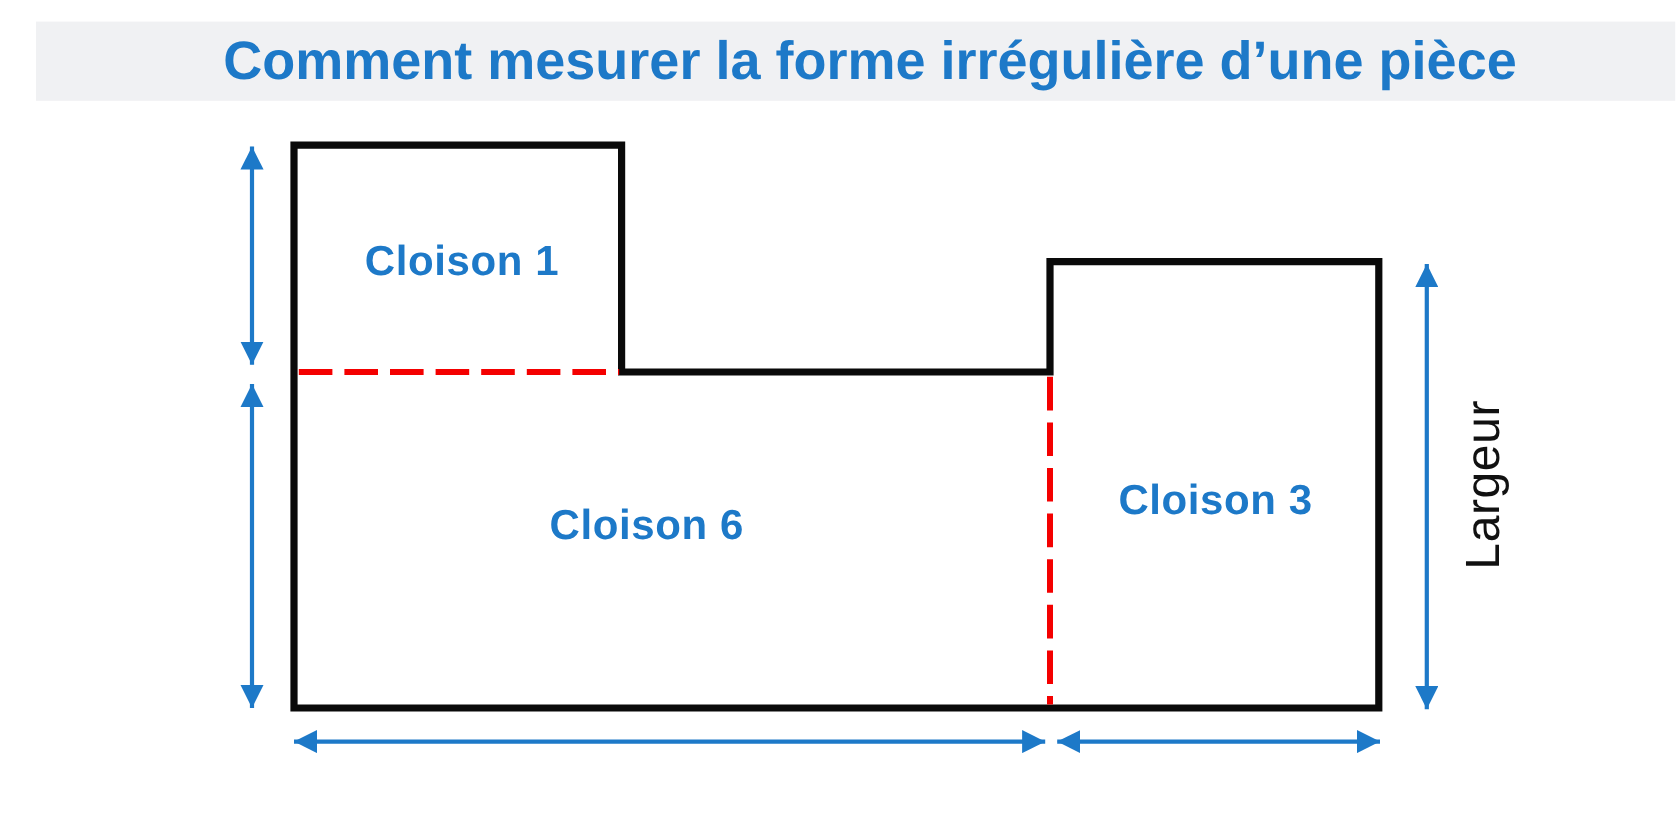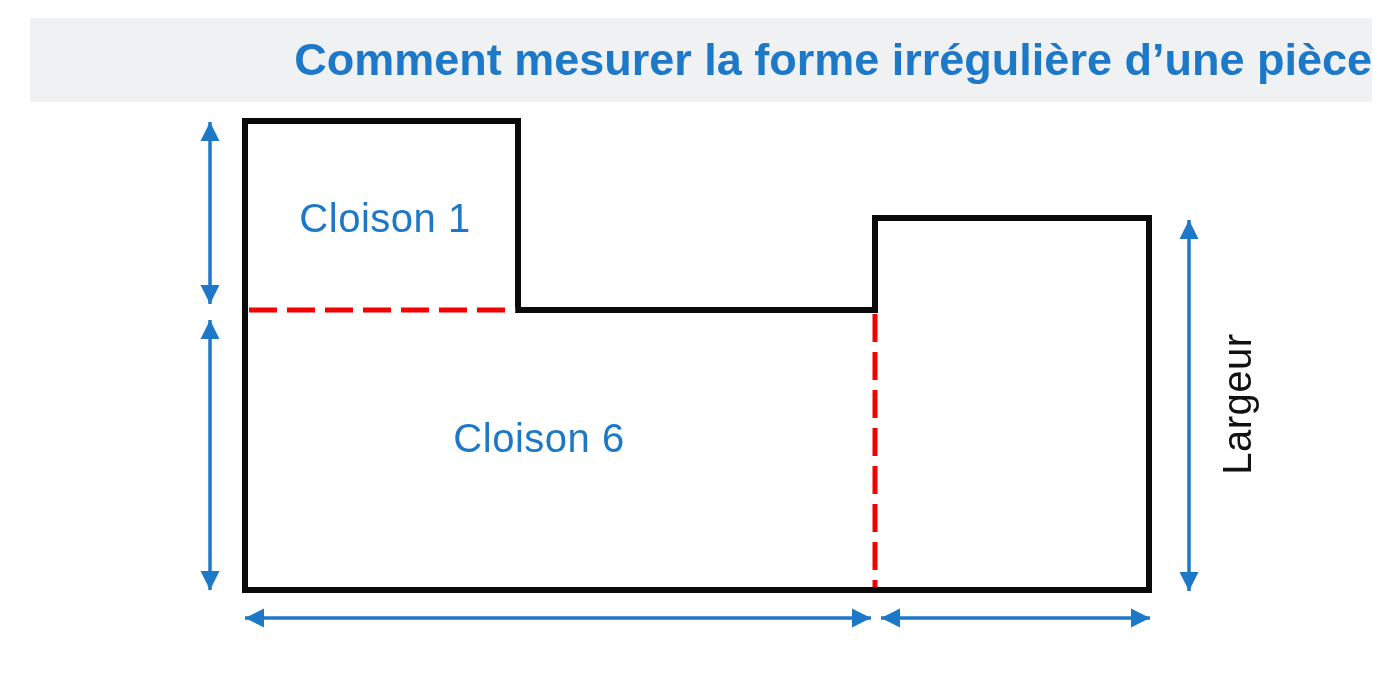--- a/index.html
+++ b/index.html
@@ -5,23 +5,23 @@
   html,body{margin:0;padding:0;background:#ffffff;}
   .canvas{
     position:relative;
     width:1400px;height:700px;
     background:#ffffff;
     overflow:hidden;
     font-family:"Liberation Sans",sans-serif;
   }
   
   .title-bar{
-    position:absolute;left:30px;top:18px;width:1342px;height:84px;
+    position:absolute;left:30px;top:18px;width:1342px;height:66px;
     background:var(--title-bg,#f0f1f3);
-    display:flex;align-items:center;justify-content:flex-end;
+    display:flex;align-items:center;justify-content:center;padding-left:24px;
   }
   .title-bar h1{
     margin:0;
     font-size:45px;
     font-weight:bold;
     letter-spacing:0px;
     color:var(--accent-blue,#1d79c8);
     white-space:nowrap;
   }
   
@@ -30,22 +30,22 @@
   .reddash{stroke:var(--dash-red,#f40000);stroke-width:5;stroke-dasharray:28 10;fill:none;}
   .arrow{stroke:var(--accent-blue,#1d79c8);stroke-width:3.5;fill:none;}
   .arrowhead{fill:var(--accent-blue,#1d79c8);}
   
   .lbl{
     position:absolute;
     transform:translate(-50%,-50%);
     white-space:nowrap;
   }
   .room-lbl{
-    font-size:40px;
-    font-weight:normal;
+    font-size:35px;
+    font-weight:bold;
     color:var(--accent-blue,#1d79c8);
     letter-spacing:0.5px;
   }
   .measure-lbl{
     font-size:40px;
     font-weight:400;
     color:#111111;
     letter-spacing:0.5px;
   }
   .lbl-cloison1{left:385px;top:218px;}
@@ -77,16 +77,17 @@
 
     <line class="arrow" x1="210" y1="122" x2="210" y2="304" marker-start="url(#ah)" marker-end="url(#ah)"></line>
     <line class="arrow" x1="210" y1="320" x2="210" y2="590" marker-start="url(#ah)" marker-end="url(#ah)"></line>
     <line class="arrow" x1="245" y1="618" x2="871" y2="618" marker-start="url(#ah)" marker-end="url(#ah)"></line>
     <line class="arrow" x1="881" y1="618" x2="1150" y2="618" marker-start="url(#ah)" marker-end="url(#ah)"></line>
     <line class="arrow" x1="1189" y1="220" x2="1189" y2="591" marker-start="url(#ah)" marker-end="url(#ah)"></line>
   </svg>
 
   <div class="lbl room-lbl lbl-cloison1">Cloison 1</div>
   <div class="lbl room-lbl lbl-cloison2">Cloison 6</div>
+  <div class="lbl room-lbl lbl-cloison3">Cloison 3</div>
 
   <div class="lbl measure-lbl lbl-largeur">Largeur</div>
 
 </div>
 
 </body></html>

